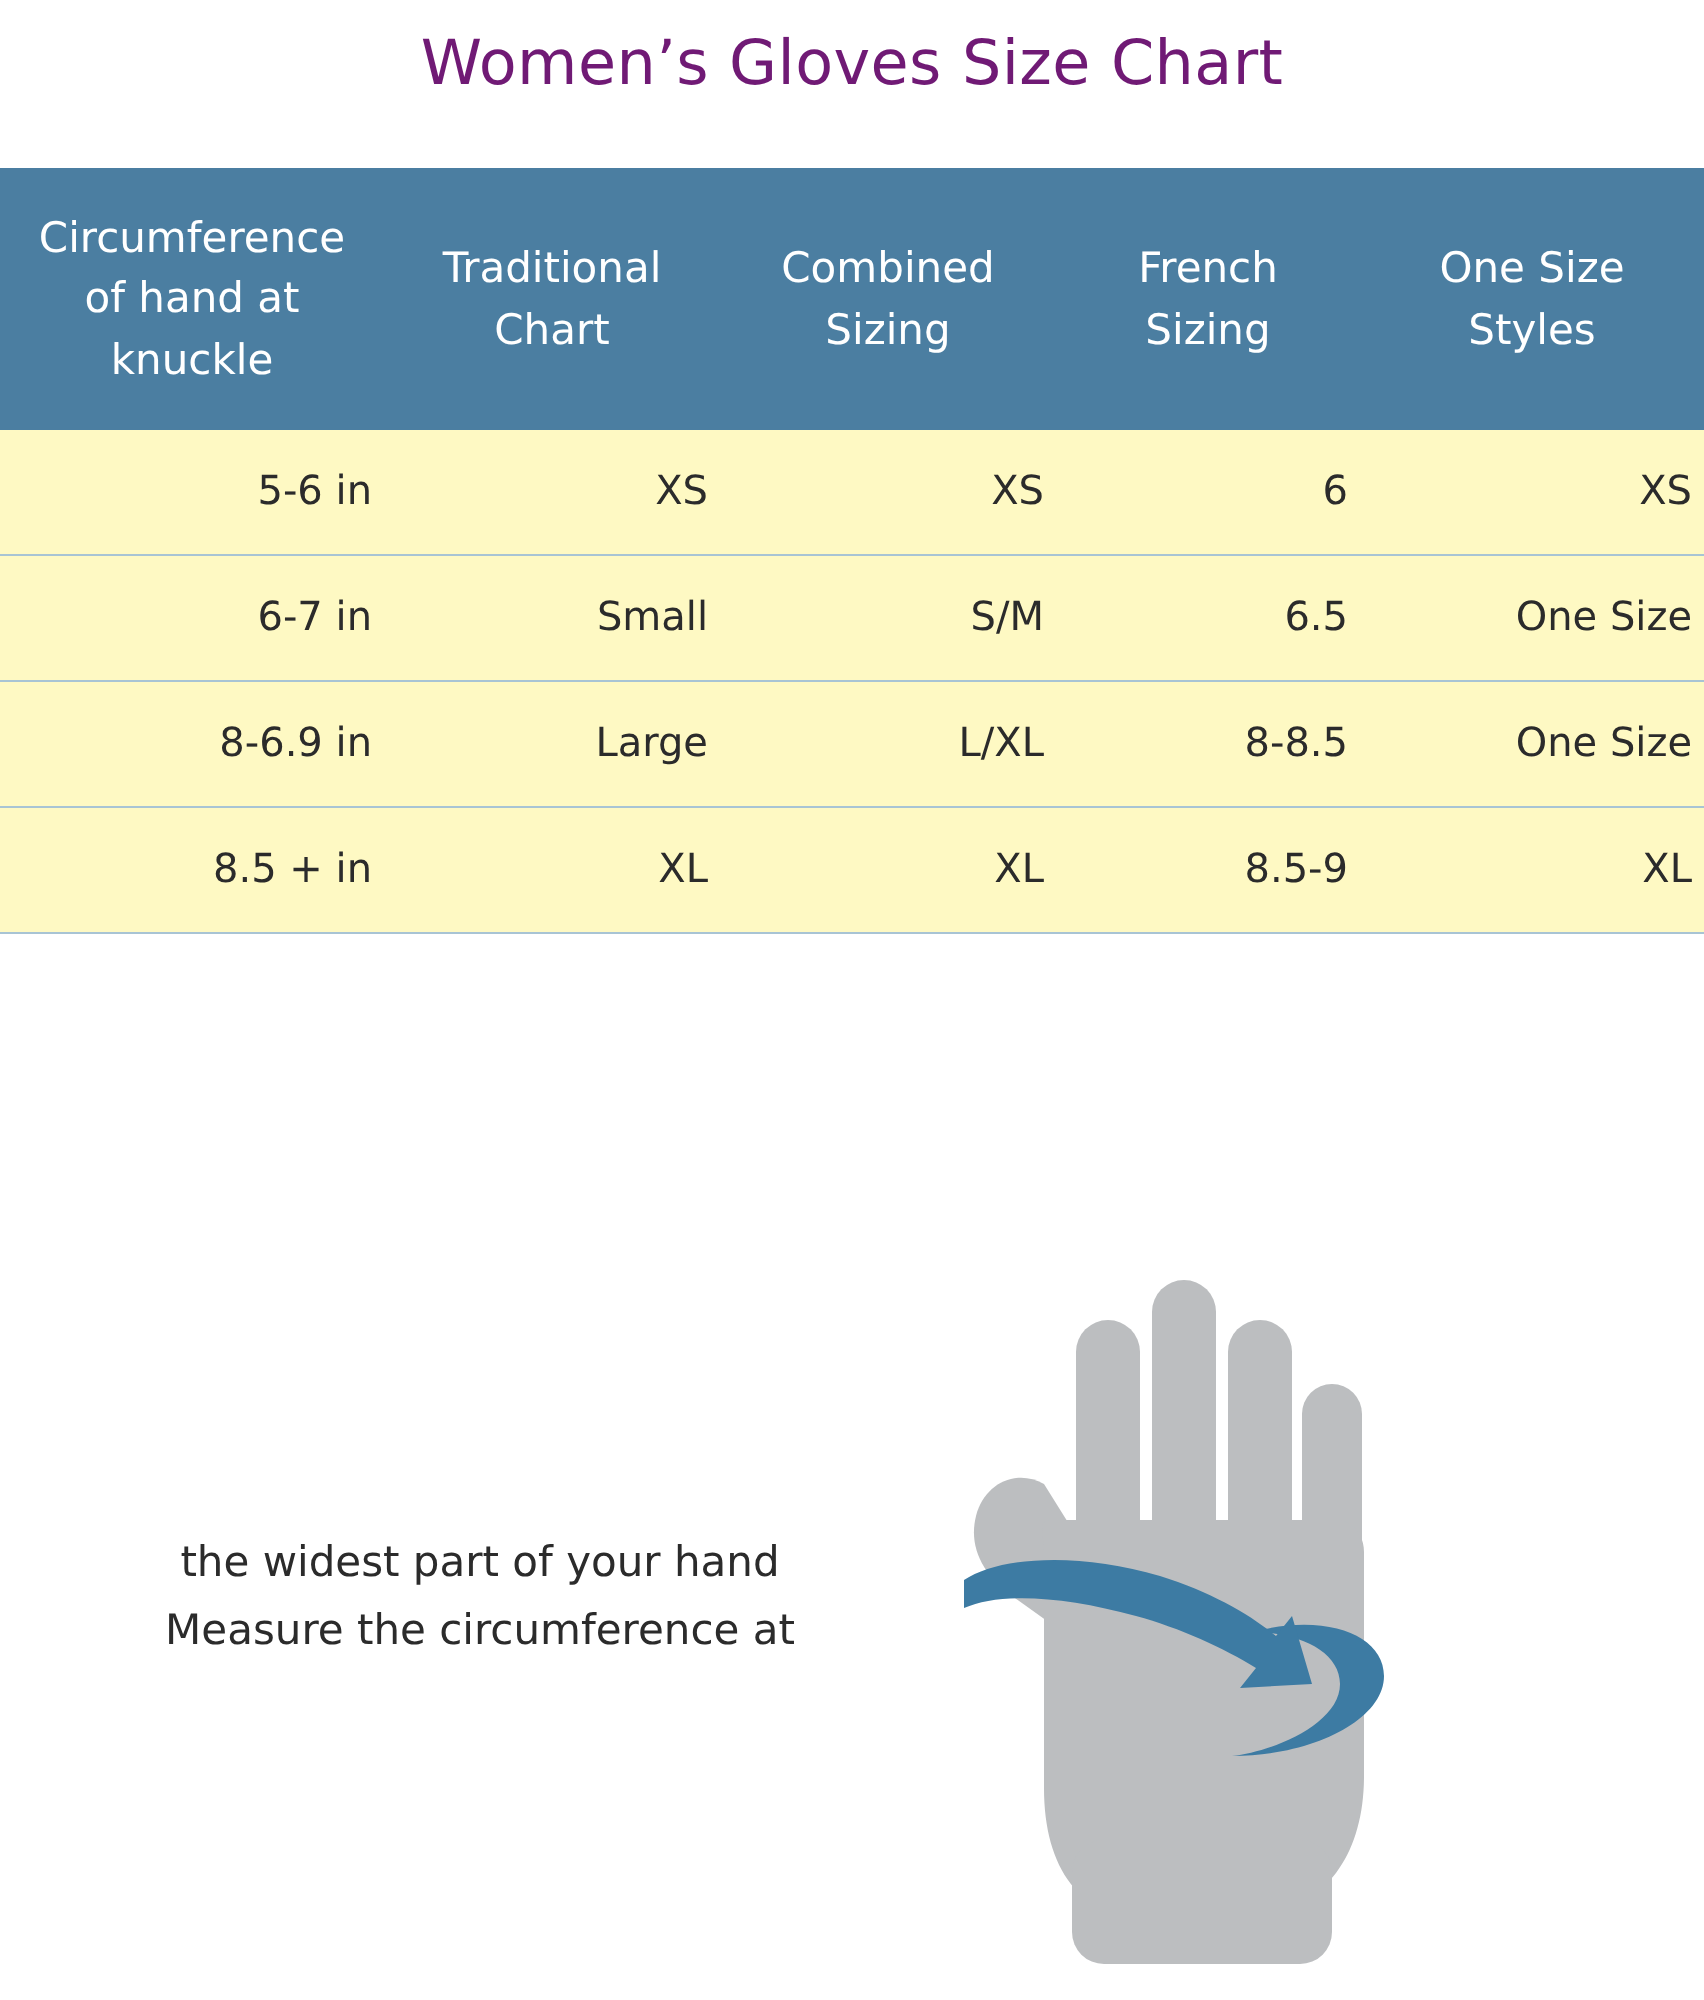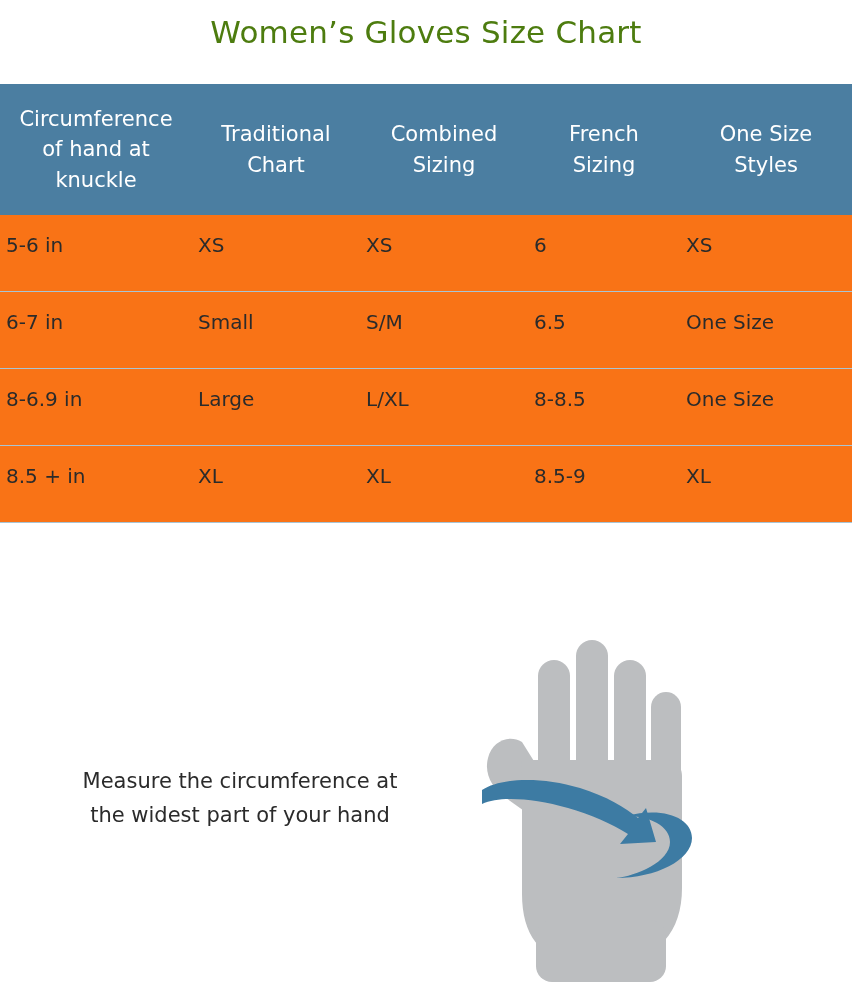--- a/index.html
+++ b/index.html
@@ -21,21 +21,21 @@
     height: 1000px;
     position: relative;
     box-sizing: border-box;
   }
 
   .title {
     text-align: center;
     font-size: 31px;
     font-weight: 400;
     letter-spacing: 0.2px;
-    color: #4d7c0f;
+    color: #701a75;
     padding-top: 14px;
     padding-bottom: 6px;
   }
 
   table.size-table {
     width: 852px;
     border-collapse: collapse;
     table-layout: fixed;
     margin-top: 28px;
   }
@@ -49,24 +49,24 @@
     padding: 20px 8px 20px 8px;
     text-align: center;
     vertical-align: middle;
     border: none;
   }
 
   table.size-table td {
     font-size: 20px;
     font-weight: 400;
     color: #2b2b2b;
-    text-align: left;
-    padding: 18px 6px 34px 6px;
+    text-align: right;
+    padding: 18px 6px 20px 6px;
     border-bottom: 1px solid #a8c4d4;
-    background: #f97316;
+    background: #fef9c3;
   }
 
   table.size-table tbody tr:last-child td {
     border-bottom: 1px solid #a8c4d4;
   }
 
   
   col.c0 { width: 192px; }
   col.c1 { width: 168px; }
   col.c2 { width: 168px; }
@@ -156,22 +156,22 @@
         <td>XL</td>
         <td>8.5-9</td>
         <td>XL</td>
       </tr>
     </tbody>
   </table>
 
   <div class="bottom">
 
     <div class="caption">
+      <div>the widest part of your hand</div>
       <div>Measure the circumference at</div>
-      <div>the widest part of your hand</div>
     </div>
 
     <div class="hand-figure">
       <svg width="330" height="370" viewBox="0 0 330 370" xmlns="http://www.w3.org/2000/svg">
         <g fill="#bcbec0">
 
           <rect x="108" y="40" width="32" height="150" rx="16"></rect>
 
           <rect x="146" y="20" width="32" height="170" rx="16"></rect>
 

